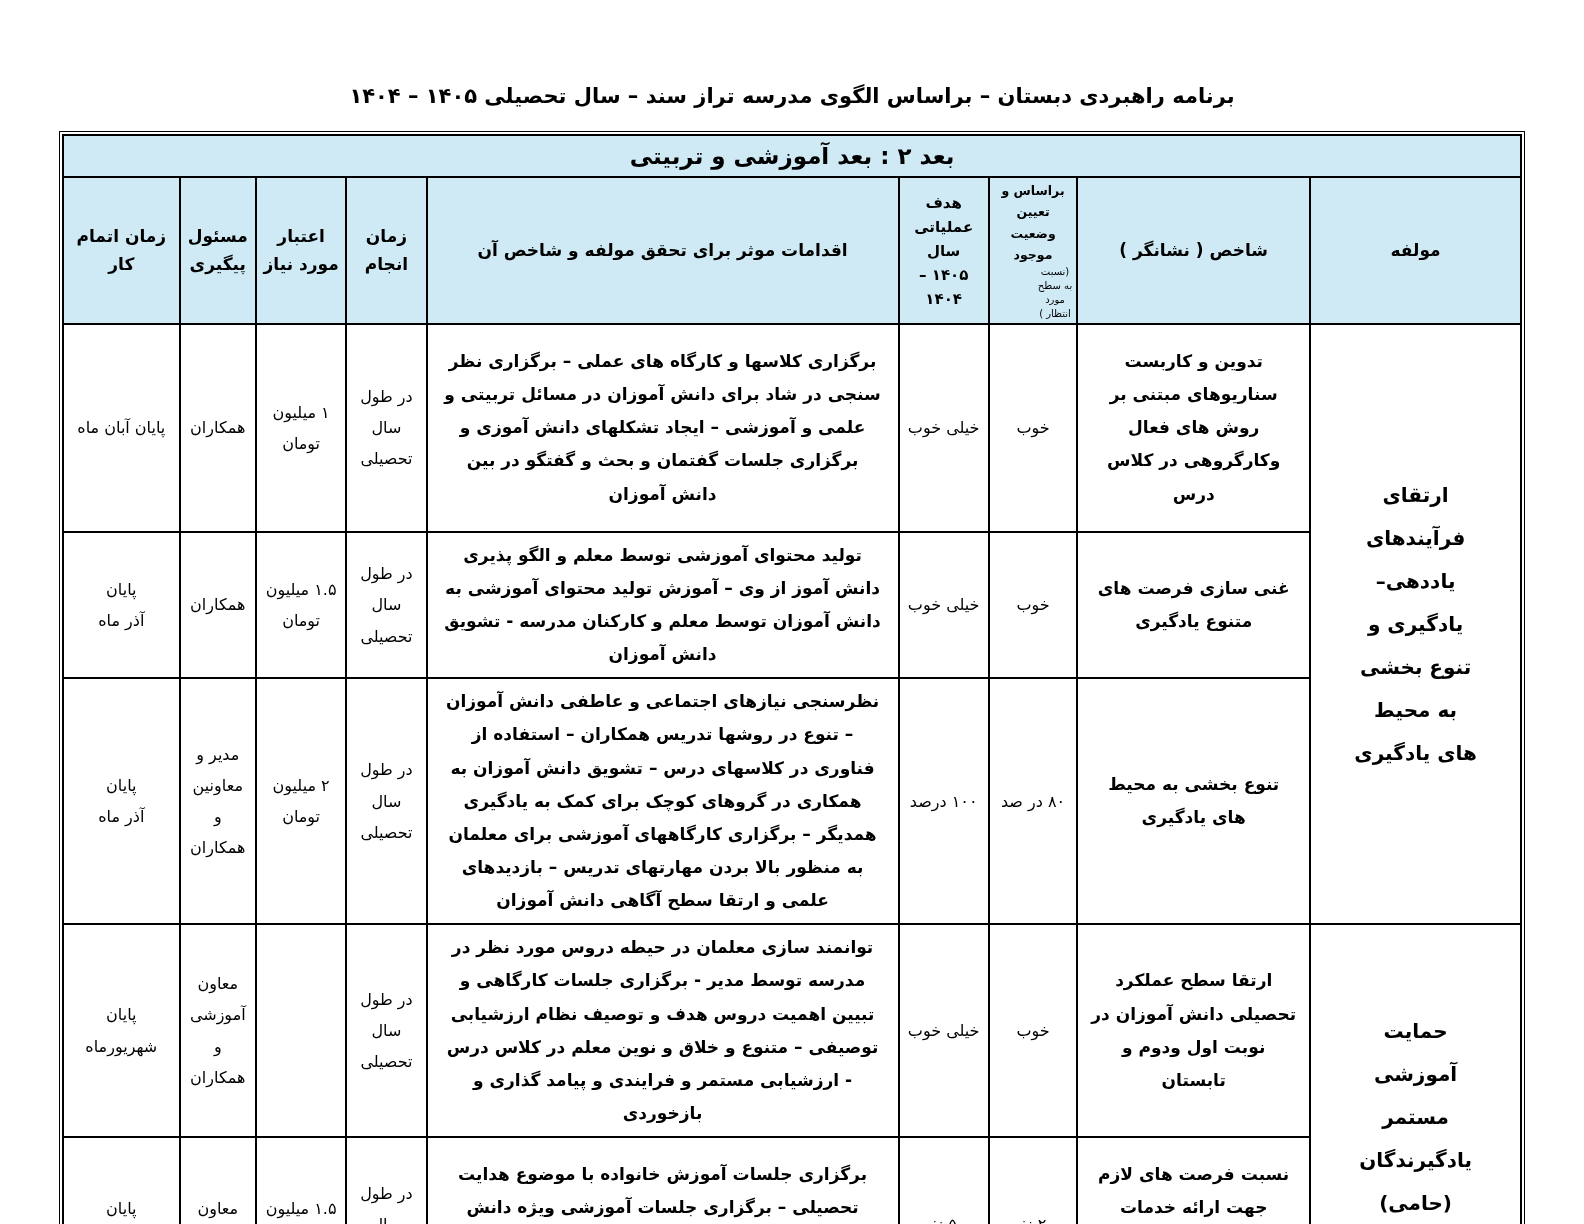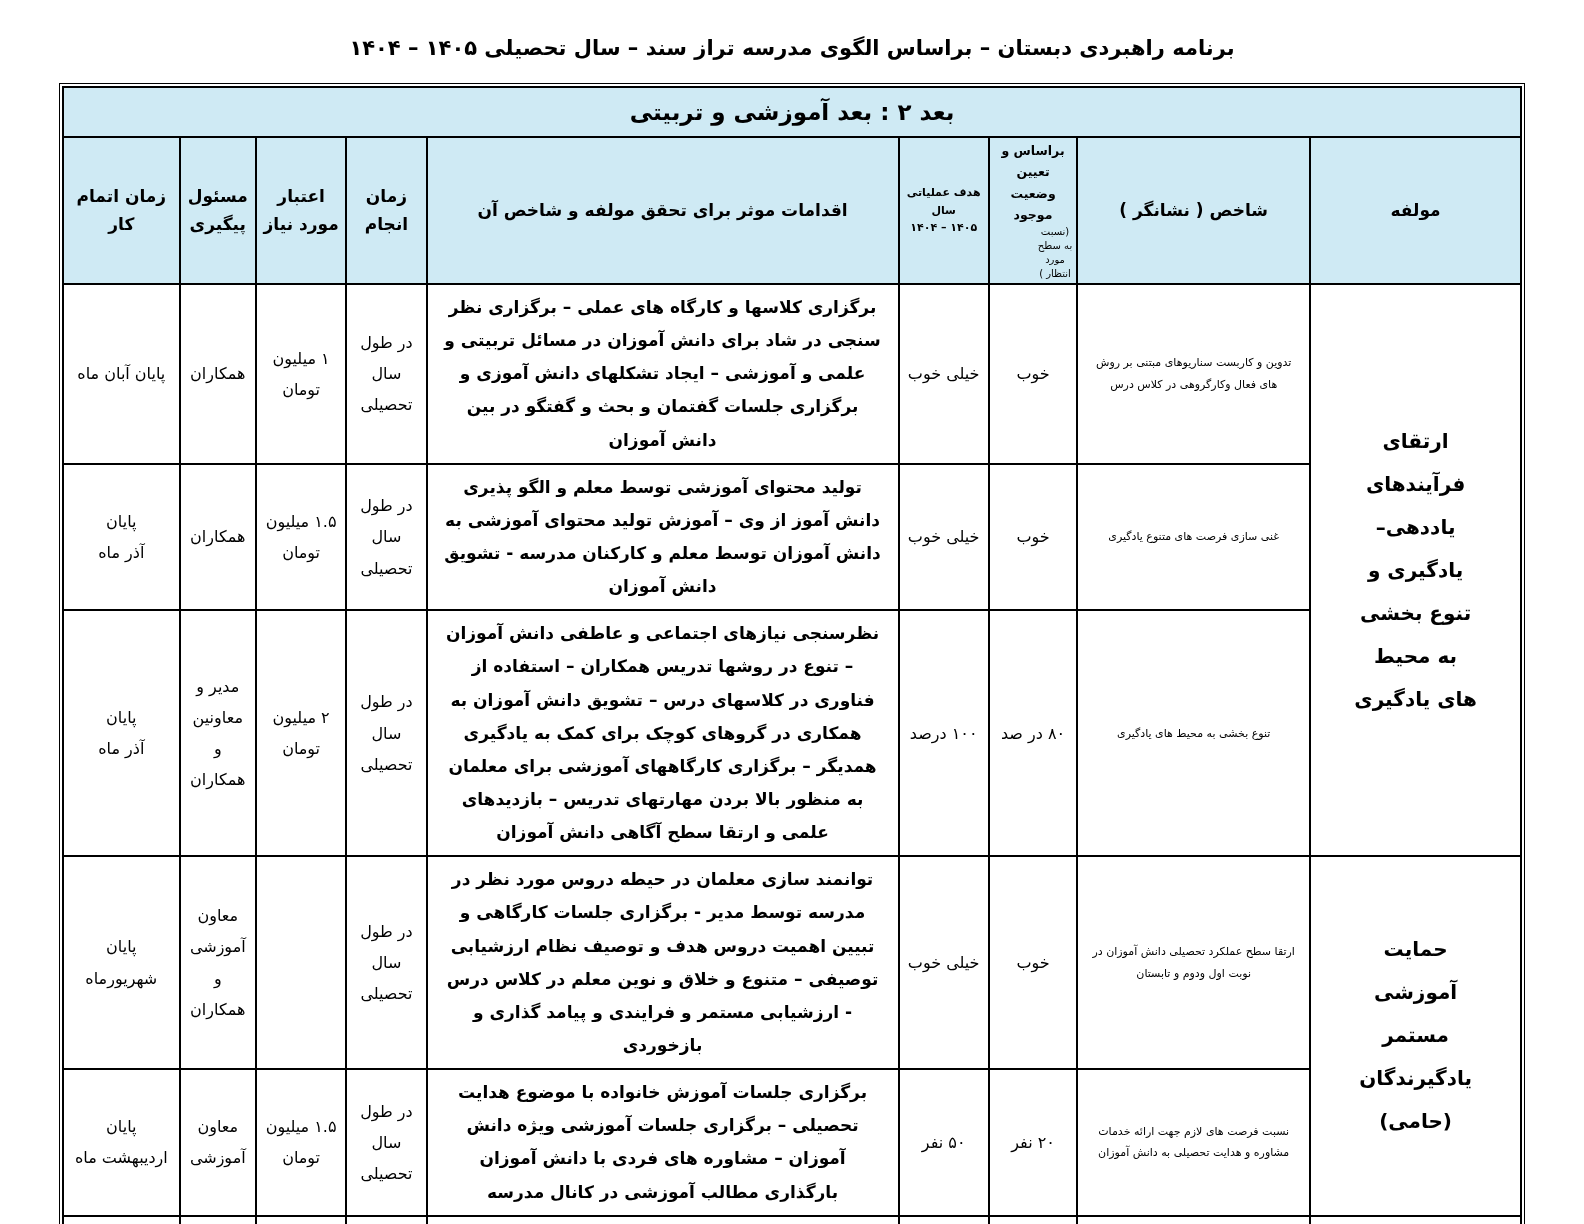--- a/index.html
+++ b/index.html
@@ -6,21 +6,21 @@
   html, body { background: #fff; }
   body {
     width: 1584px;
     height: 1224px;
     overflow: hidden;
     font-family: "DejaVu Sans", sans-serif;
     color: #000;
     direction: rtl;
   }
   .page-title {
-    margin-top: 36px;
+    margin-top: 84px;
     text-align: center;
     font-size: 21px;
     font-weight: bold;
     color: #000;
   }
   .table-wrap {
     width: 1460px;
     margin: 26px 62px 0 62px;
     outline: 1px solid #000;
     outline-offset: 2px;
@@ -30,21 +30,21 @@
     border-collapse: collapse;
     direction: rtl;
     table-layout: fixed;
   }
   table.plan th, table.plan td {
     border: 2px solid #000;
     text-align: center;
     vertical-align: middle;
     overflow: hidden;
   }
-  .tr-section { height: 50px; }
+  .tr-section { height: 42px; }
   .tr-head { height: 66px; }
   .tr-r0 { height: 100px; }
   .tr-r1 { height: 96px; }
   .tr-r2 { height: 160px; }
   .tr-r3 { height: 126px; }
   .tr-r4 { height: 102px; }
   .tr-r5 { height: 178px; }
   .section-title {
     background: #cfeaf4;
     font-size: 23px;
@@ -52,34 +52,34 @@
     text-align: right;
     padding: 4px 10px;
   }
   .col-header {
     background: #cfeaf4;
     font-weight: bold;
     font-size: 17px;
     line-height: 1.6;
     padding: 2px 4px;
   }
-  .col-header.small { font-size: 11px; white-space: pre-line; }
+  .col-header.small { font-size: 15px; white-space: pre-line; }
   .status-head-main { display: block; font-size: 12.5px; font-weight: bold; line-height: 1.7; }
   .status-head-sub  { display: block; font-size: 10px; font-weight: normal; line-height: 1.4; margin-left: 44px; }
   .component-cell {
     font-weight: bold;
     font-size: 20px;
     line-height: 2.15;
     padding: 4px 42px;
   }
   .indicator-cell {
-    font-weight: normal;
-    font-size: 11px;
+    font-weight: bold;
+    font-size: 17px;
     line-height: 1.95;
-    padding: 8px 12px;
+    padding: 20px 12px;
   }
   .actions-cell {
     font-weight: bold;
     font-size: 17px;
     line-height: 1.95;
     text-align: justify;
     padding: 6px 14px;
   }
   .value-cell {
     font-weight: normal;

